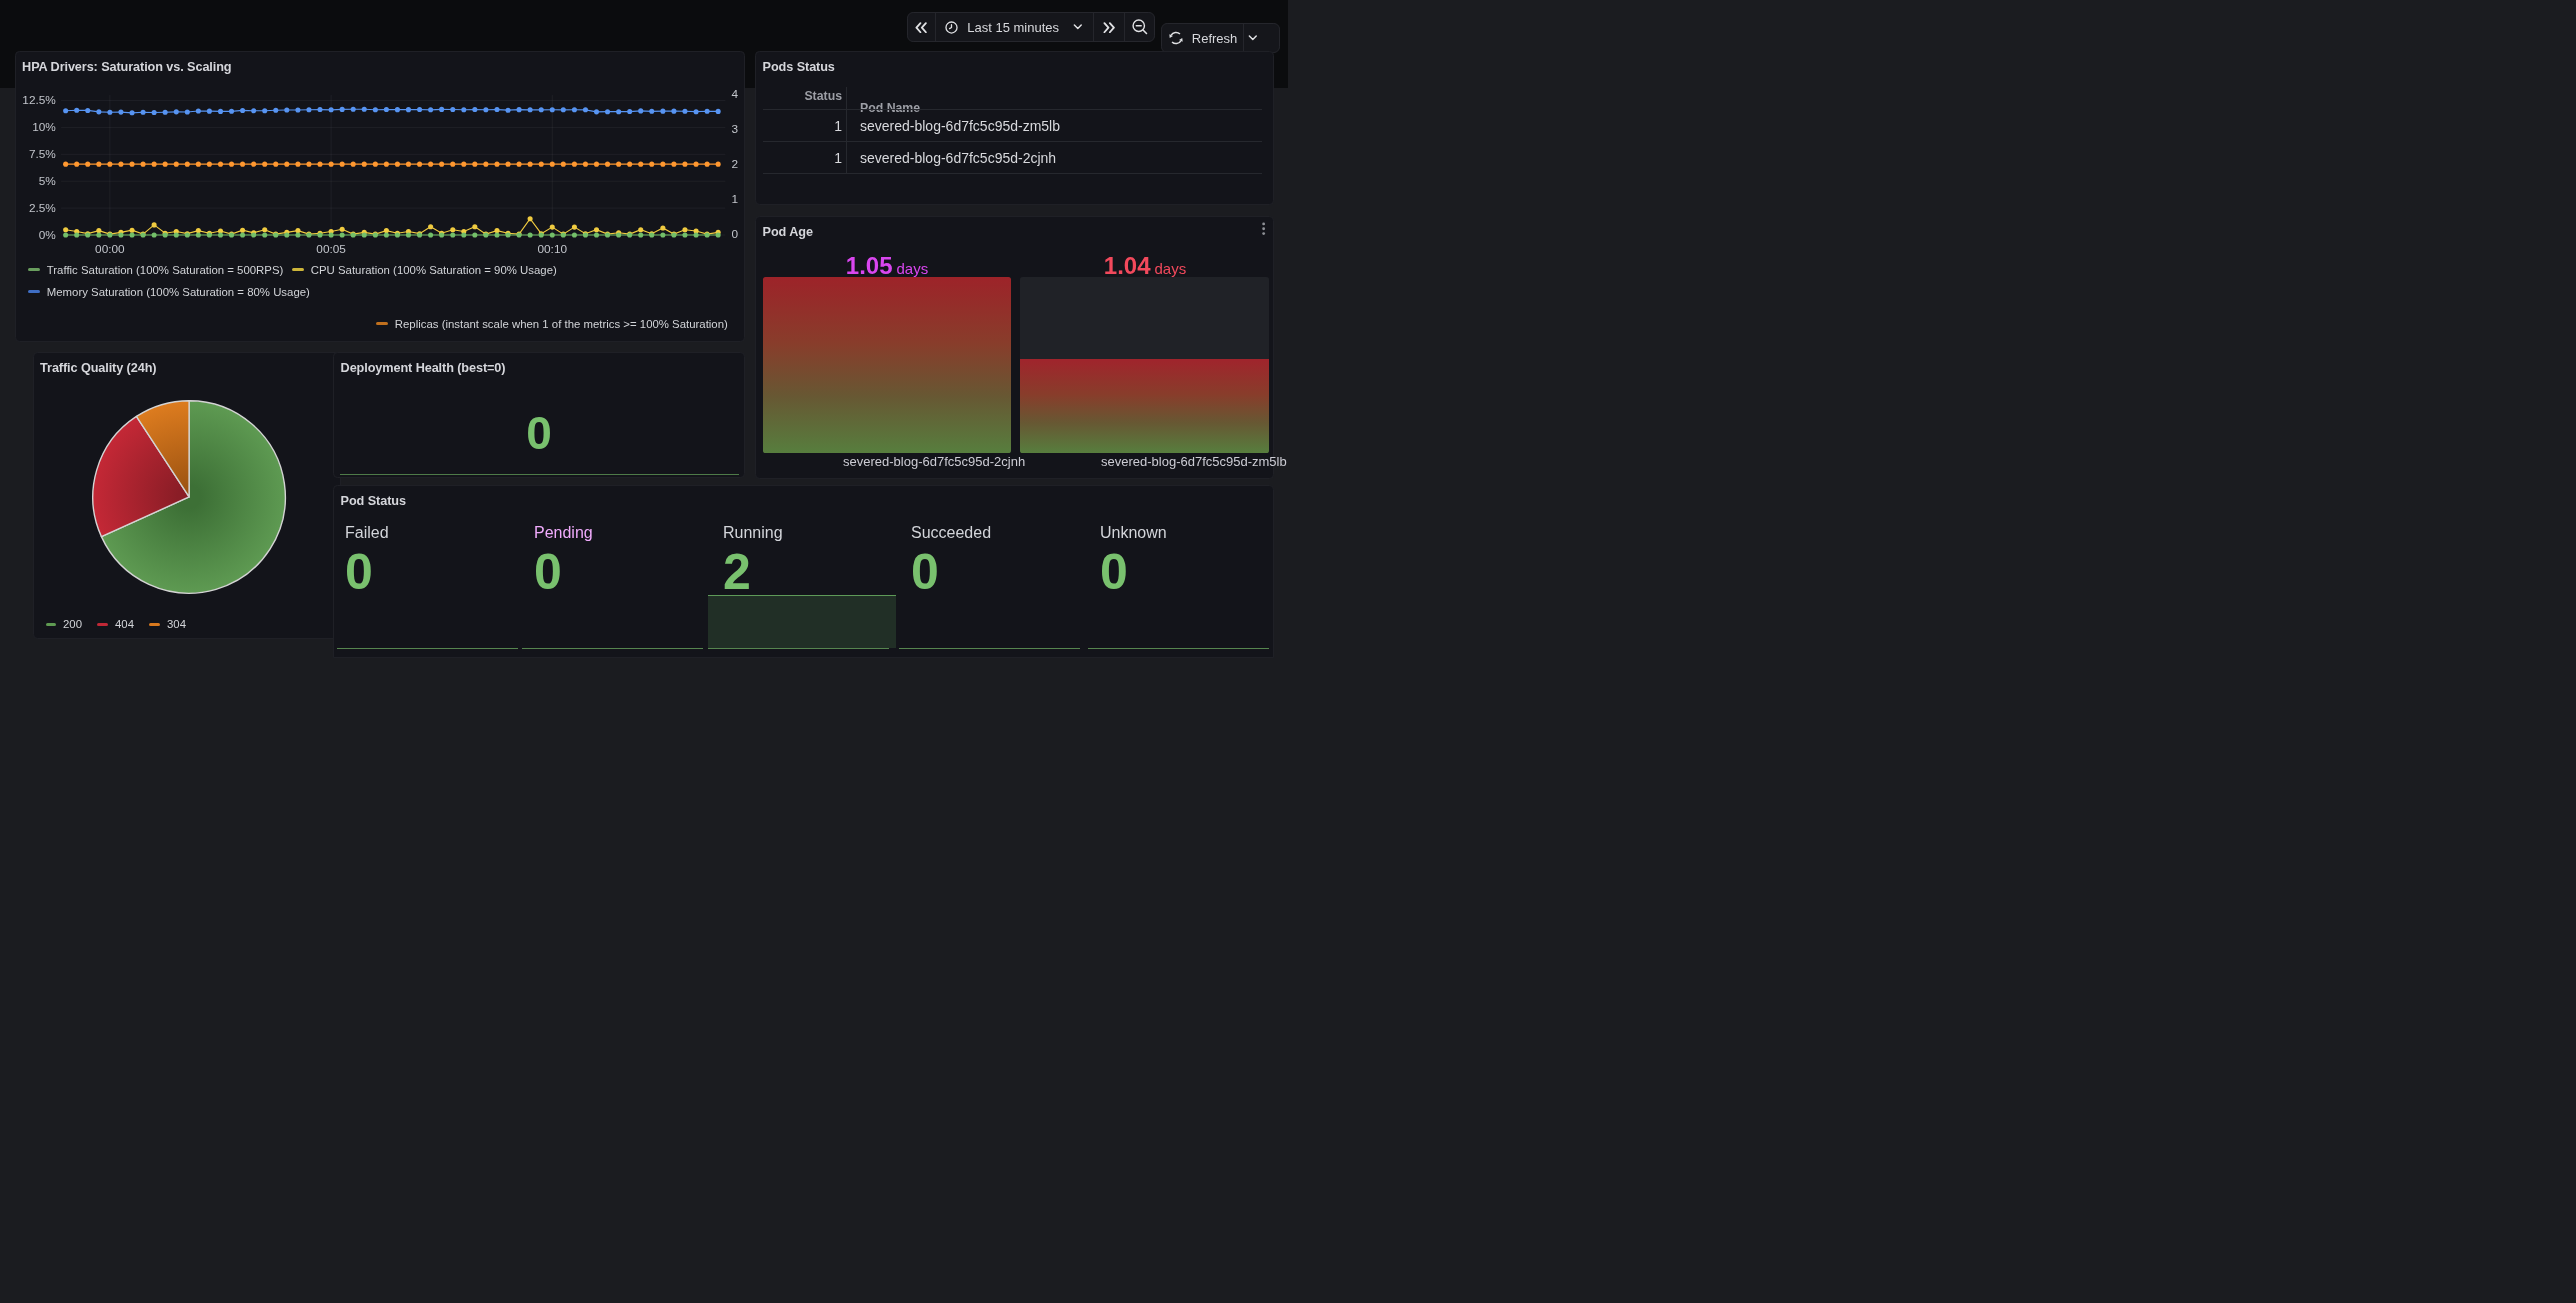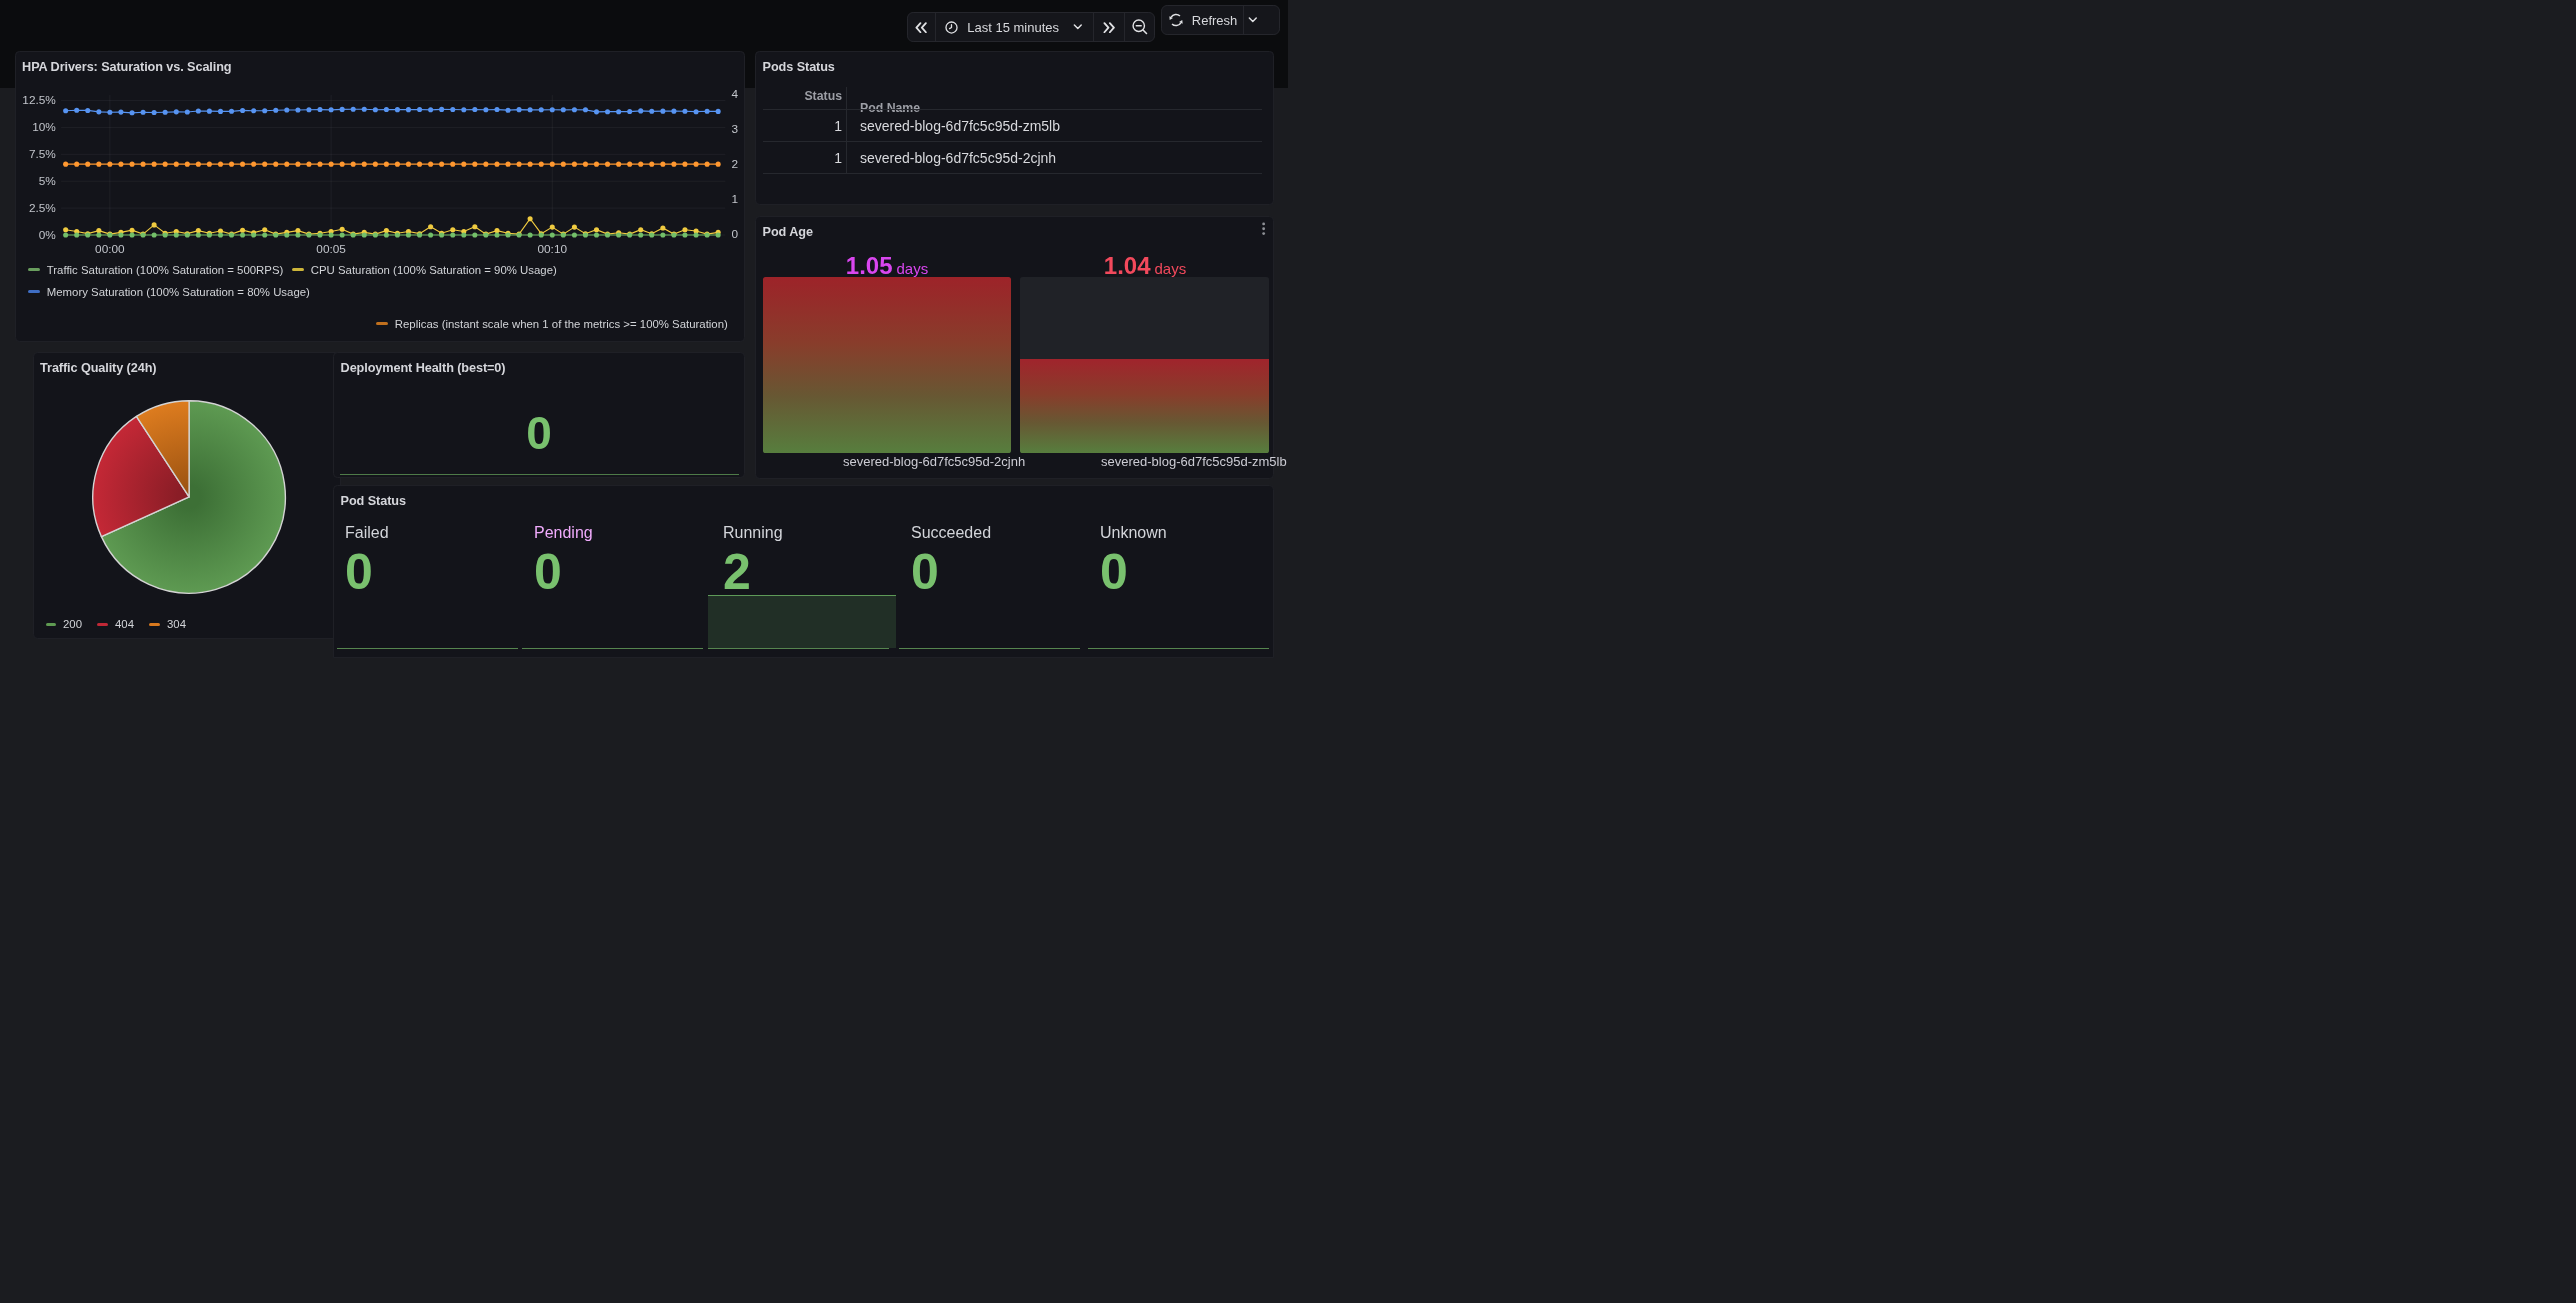--- a/index.html
+++ b/index.html
@@ -48,21 +48,21 @@
   <div class="segdiv"></div>
   <div class="seg" style="width:29px;">
     <svg width="16" height="16" viewBox="0 0 18 18">
         <circle cx="7.6" cy="7.6" r="6.4" stroke="#e0e1e4" stroke-width="1.6" fill="none"></circle>
         <line x1="4.8" y1="7.6" x2="10.4" y2="7.6" stroke="#e0e1e4" stroke-width="1.6" stroke-linecap="round"></line>
         <line x1="12.4" y1="12.4" x2="16.3" y2="16.3" stroke="#e0e1e4" stroke-width="1.8" stroke-linecap="round"></line>
       </svg>
   </div>
 </div>
 
-<div class="btn" style="left:1161px; top:5px; width:119px; height:30px;">
+<div class="btn" style="left:1161px; top:23px; width:119px; height:30px;">
   <div class="seg" style="flex:1; gap:8px;">
     <svg width="16" height="16" viewBox="0 0 18 18">
       <g stroke="#e0e1e4" stroke-width="1.7" fill="none">
         <path d="M 13.45 4.55 A 6.3 6.3 0 0 0 3.54 5.85"></path>
         <path d="M 4.55 13.45 A 6.3 6.3 0 0 0 14.46 12.15"></path>
       </g>
       <polygon points="1.94,8.92 1.51,4.85 5.57,6.85" fill="#e0e1e4"></polygon>
       <polygon points="16.06,9.08 16.49,13.15 12.43,11.15" fill="#e0e1e4"></polygon>
     </svg>
     <span style="font-size:13px;">Refresh</span>

